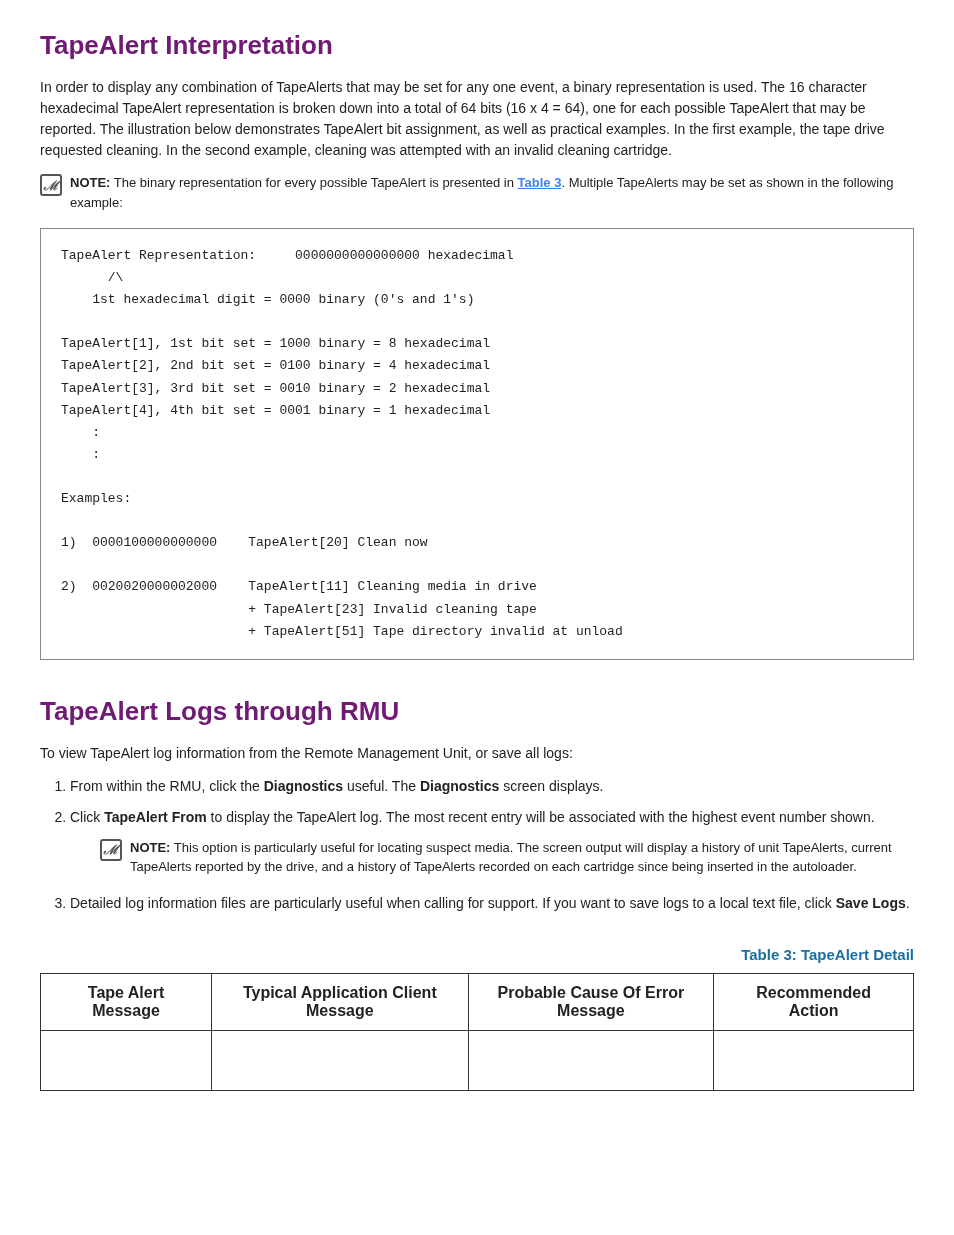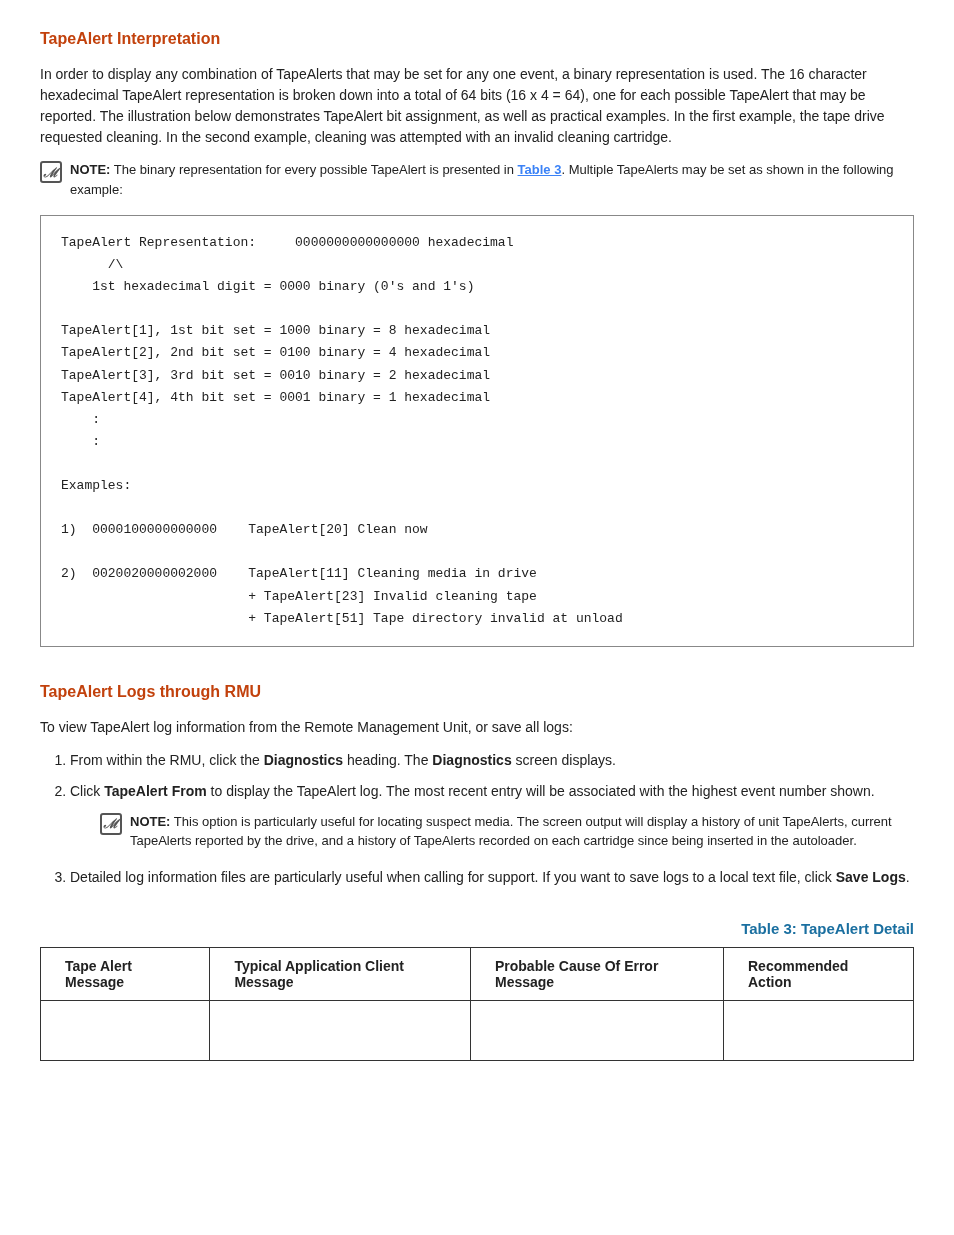--- a/index.html
+++ b/index.html
@@ -5,22 +5,22 @@
     * { box-sizing: border-box; margin: 0; padding: 0; }
     body {
       font-family: Arial, sans-serif;
       font-size: 14px;
       color: #222;
       background: #fff;
       padding: 30px 40px;
       max-width: 954px;
     }
     h2.section-title {
-      color: #c2410c;
-      font-size: 16px;
+      color: #701a75;
+      font-size: 26px;
       font-weight: bold;
       margin-bottom: 16px;
       border-bottom: none;
     }
     p {
       margin-bottom: 12px;
       line-height: 1.5;
     }
     .note-box {
       display: flex;
@@ -85,23 +85,23 @@
     }
     table.tapealert-table {
       width: 100%;
       border-collapse: collapse;
       margin-top: 8px;
     }
     table.tapealert-table th {
       border: 1px solid #333;
       padding: 10px 24px;
       font-weight: bold;
-      text-align: left;
+      text-align: center;
       background: #fff;
-      font-size: 14px;
+      font-size: 16px;
     }
     table.tapealert-table td {
       border: 1px solid #333;
       padding: 10px 12px;
       vertical-align: top;
     }
     .indent-note {
       margin-left: 30px;
     }
   </style>
@@ -141,21 +141,21 @@
                         + TapeAlert[51] Tape directory invalid at unload</div>
 
 <div class="section-gap">
   <h2 class="section-title">TapeAlert Logs through RMU</h2>
   <p>To view TapeAlert log information from the Remote Management Unit, or save all logs:</p>
   <ol>
     <li>
       <span>From within the RMU, click the</span>
       <strong>Diagnostics</strong>
       <span> </span>
-      <span>heading. The</span>
+      <span>useful. The</span>
       <strong>Diagnostics</strong>
       <span> </span>
       <span>screen displays.</span>
     </li>
     <li>
       <span>Click</span>
       <strong> <span>TapeAlert From</span></strong>
       <span> <span>to display the TapeAlert log. The most recent entry will be associated with the highest event number shown.</span></span>
       <div class="note-box indent-note" style="margin-top:10px;">
         <div class="note-icon">ℳ</div>

